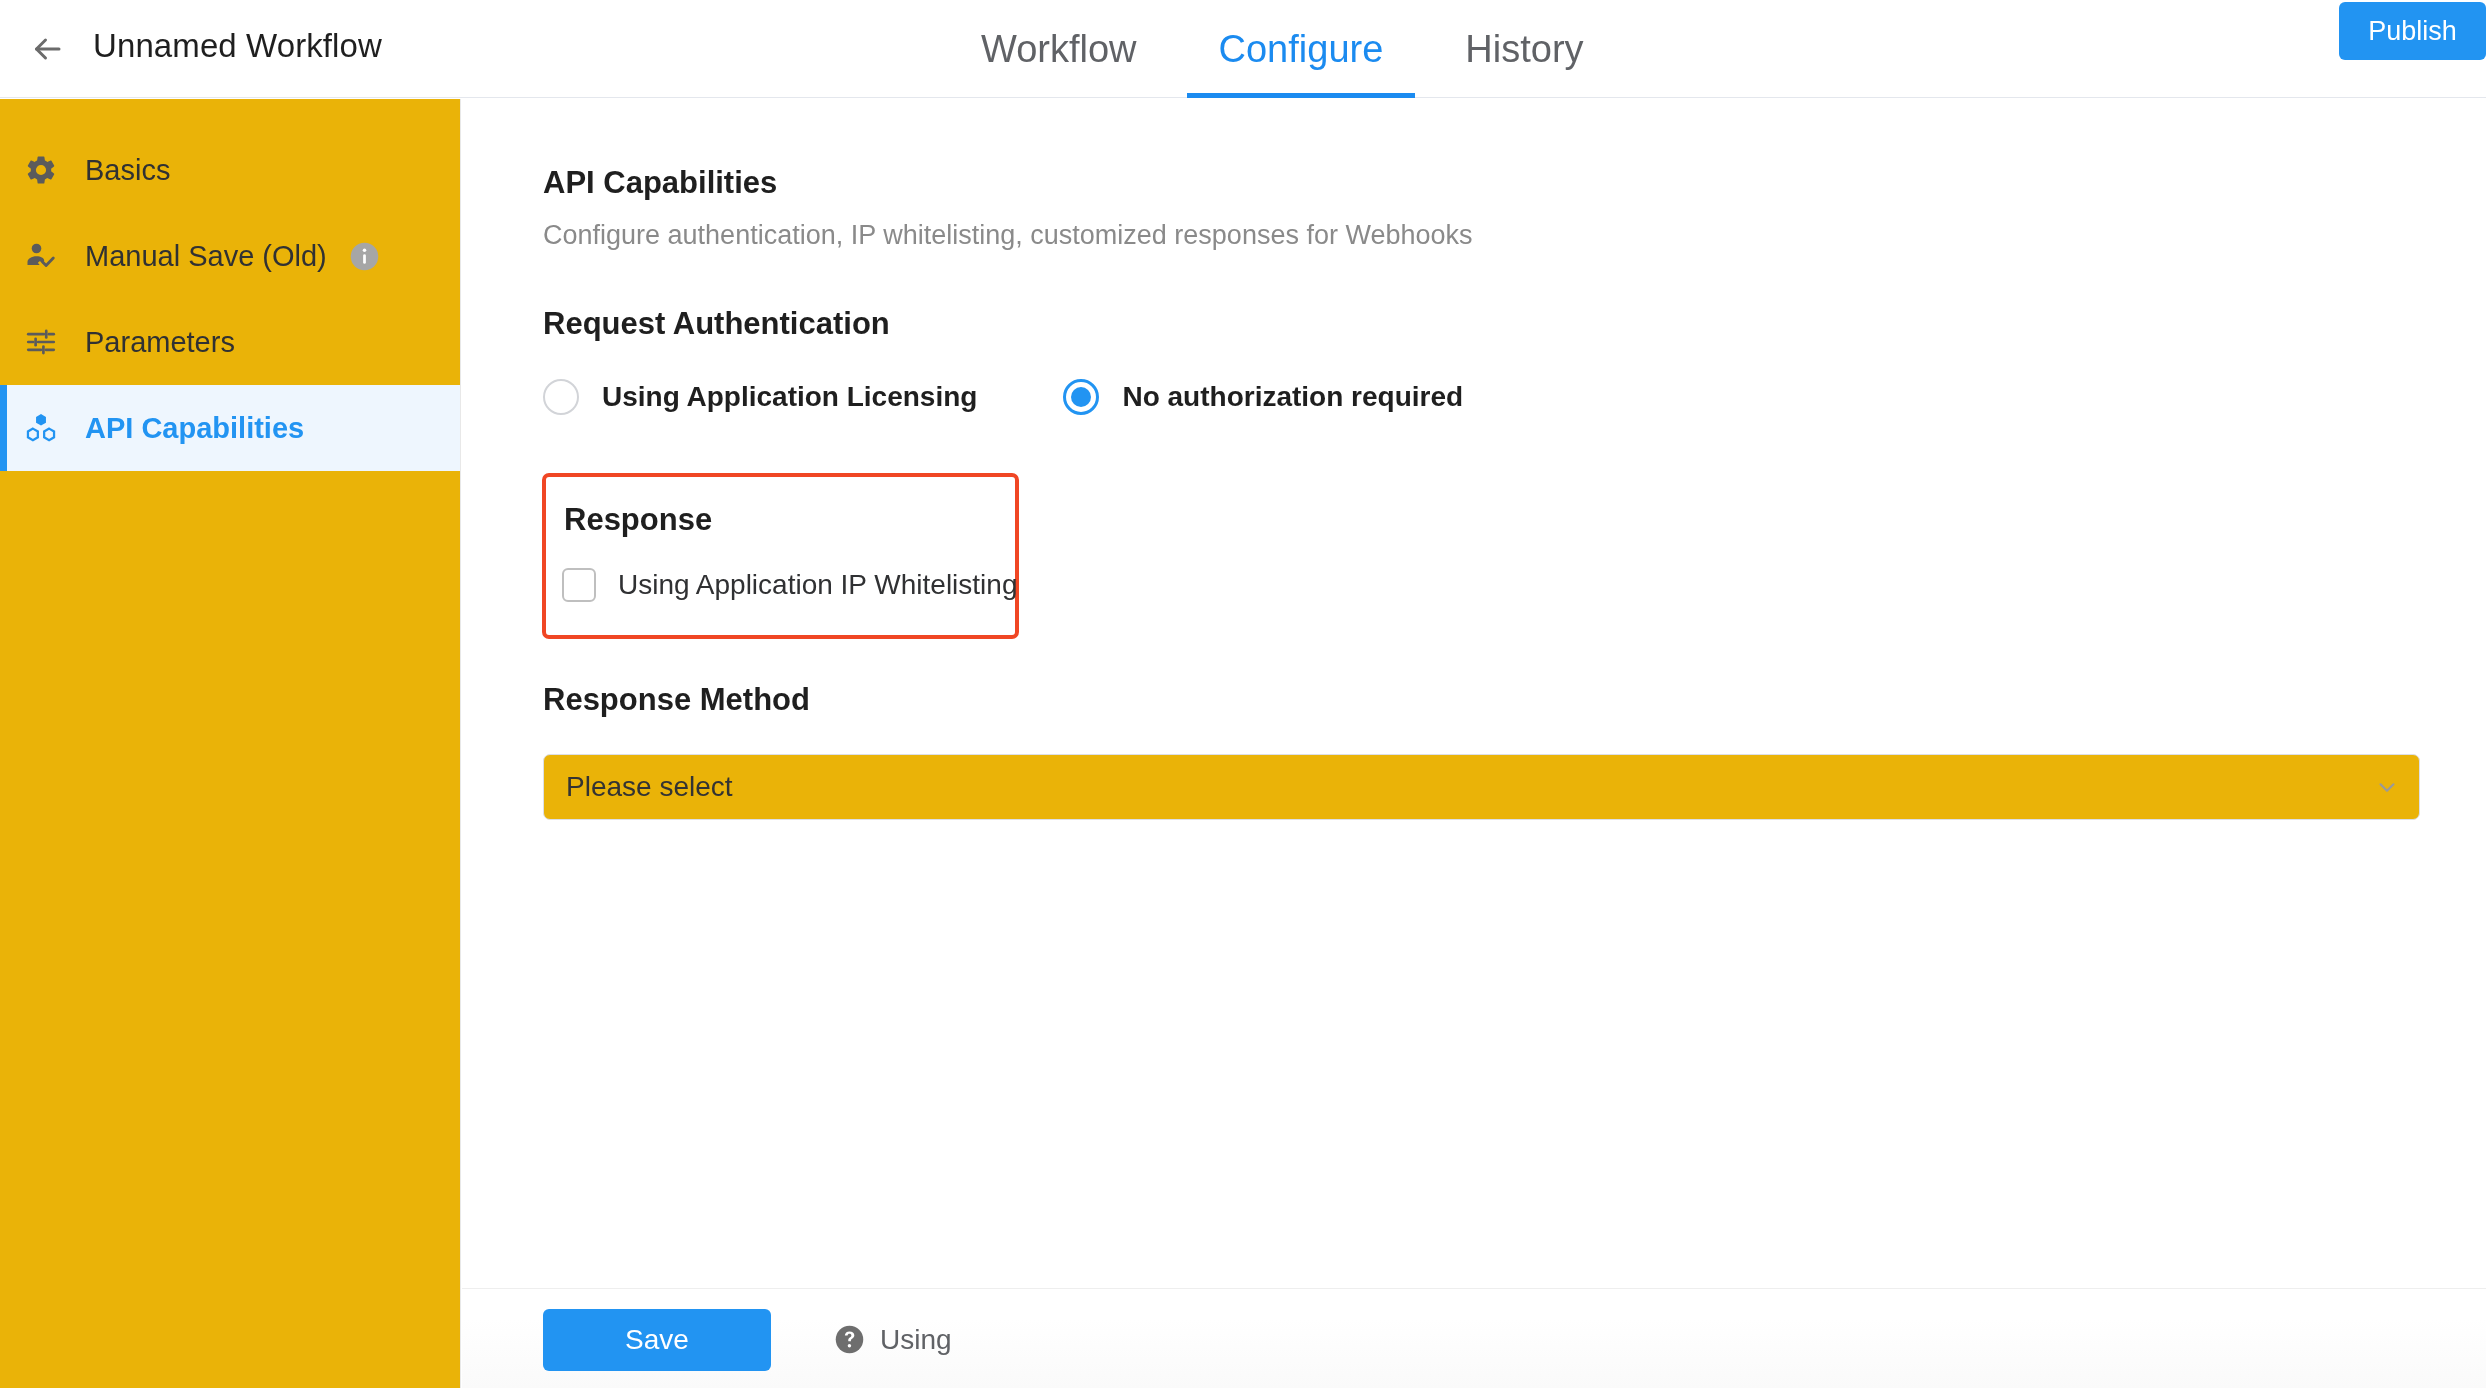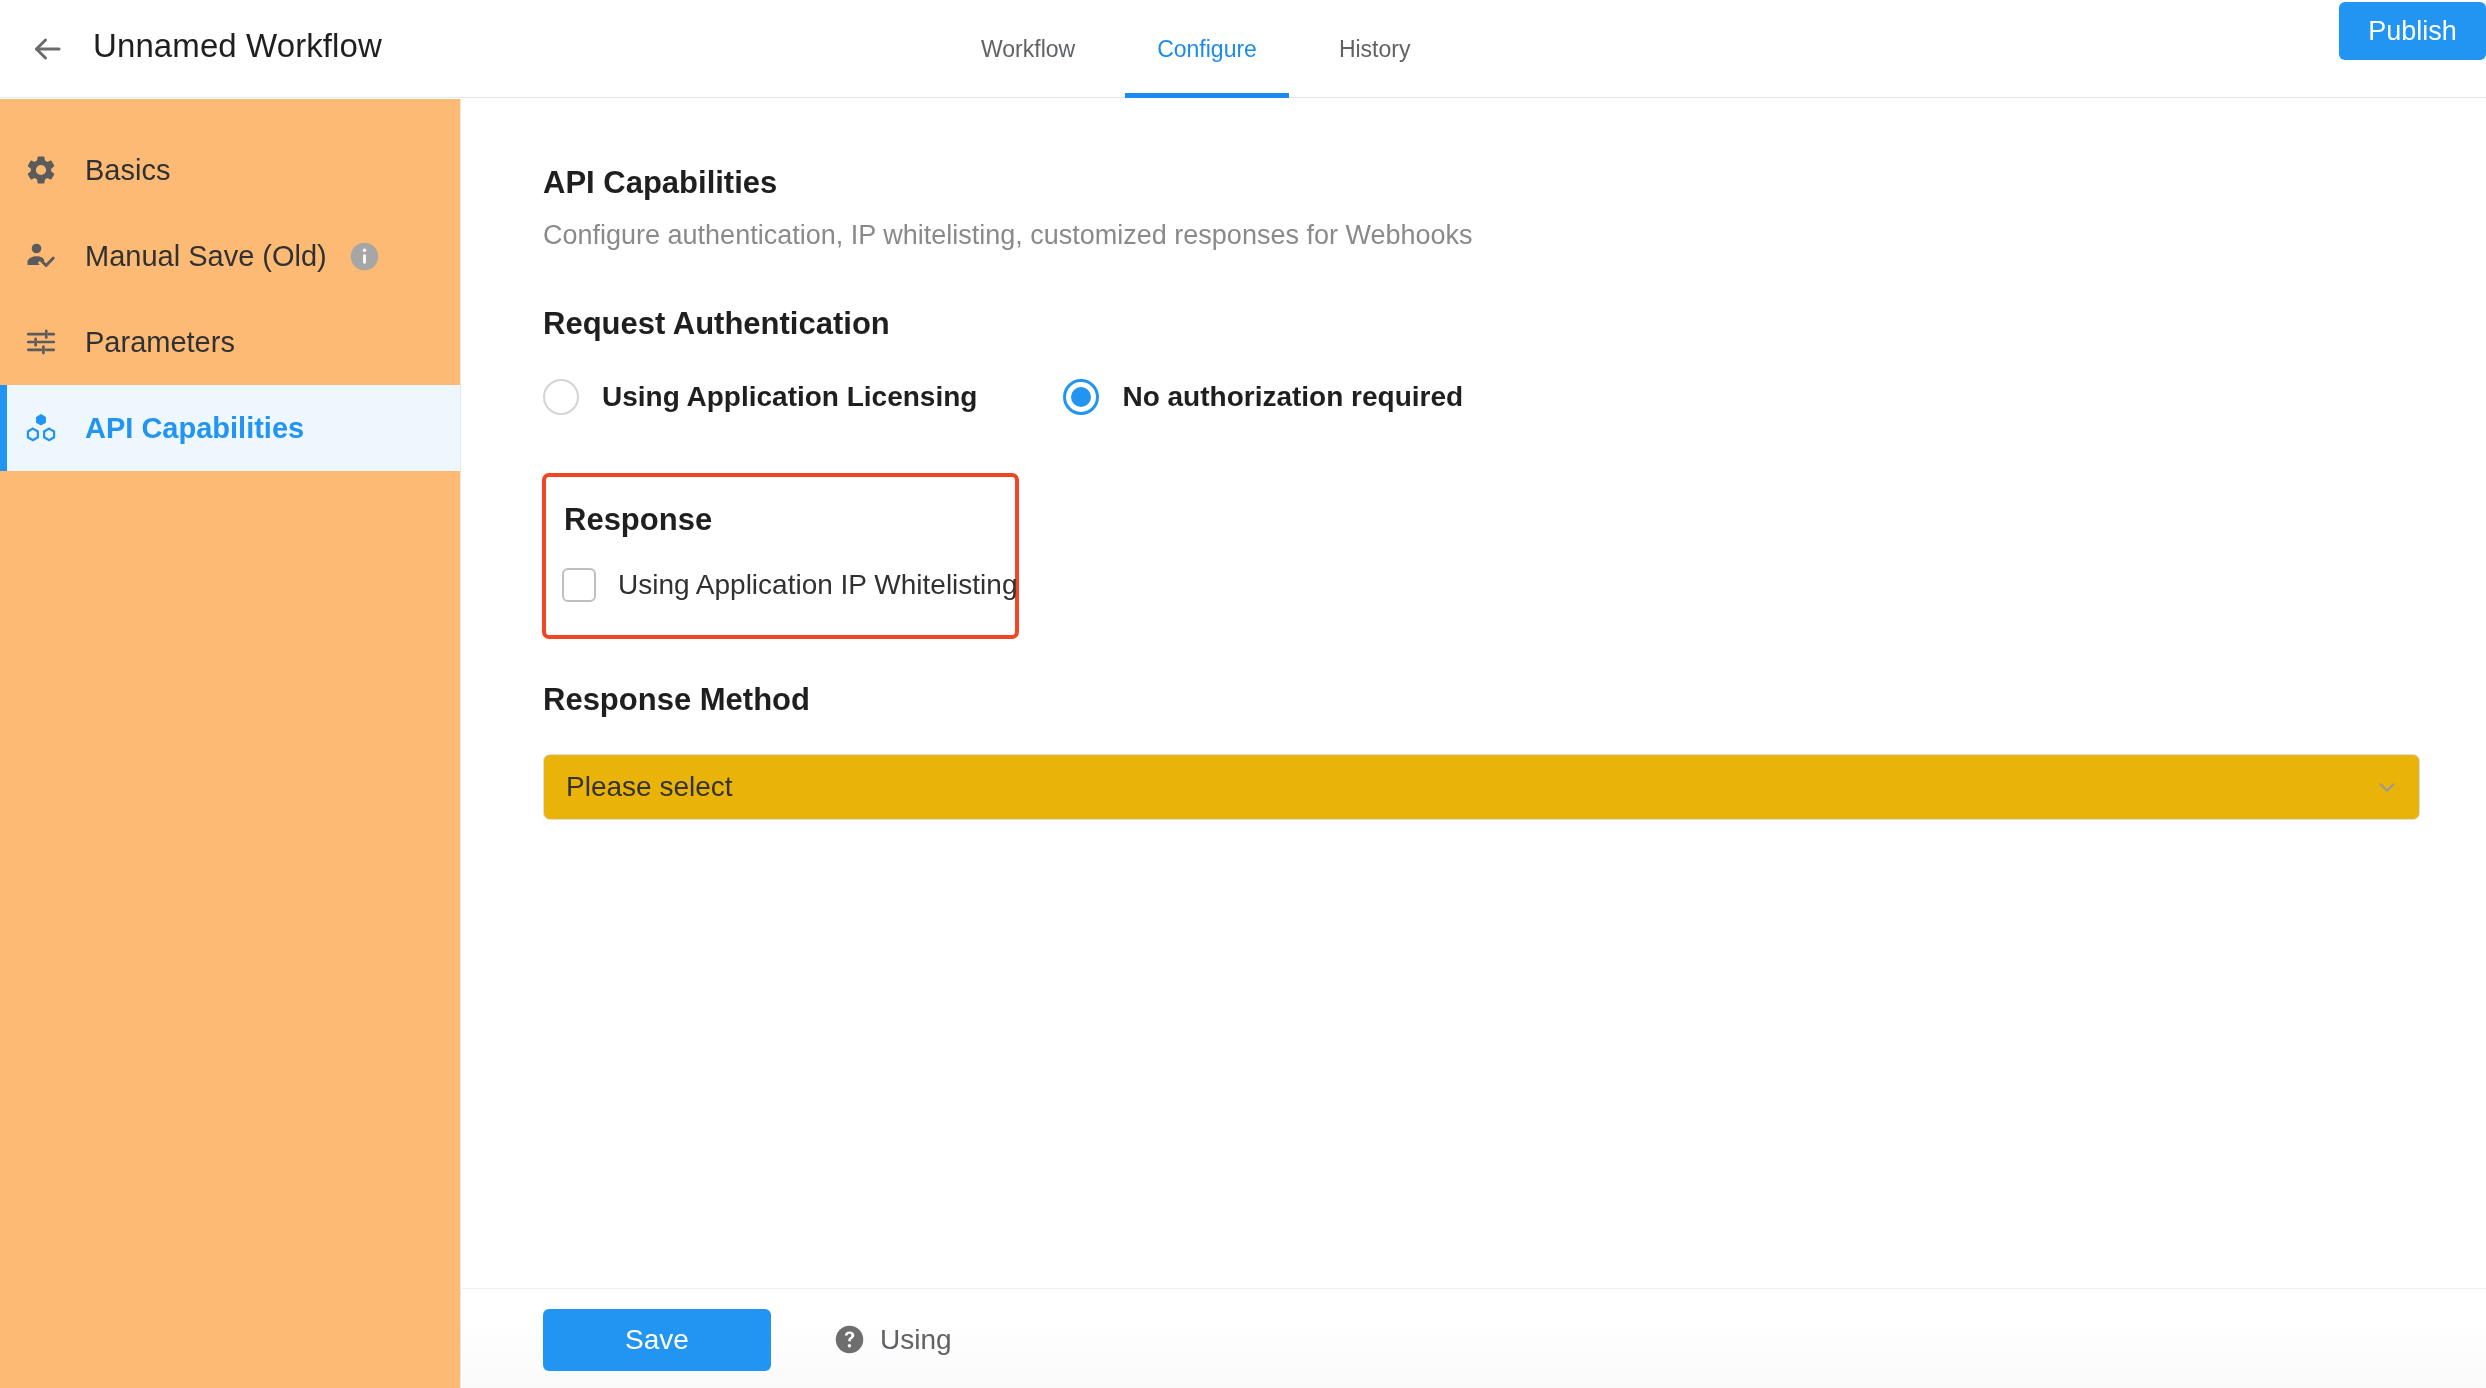--- a/index.html
+++ b/index.html
@@ -53,21 +53,21 @@
     display: flex;
     align-items: stretch;
     gap: 0;
   }
   .tab {
     position: relative;
     display: flex;
     align-items: center;
     justify-content: center;
     padding: 0 41px;
-    font-size: 23px;
+    font-size: 38px;
     color: #606266;
     cursor: pointer;
     height: 98px;
     white-space: nowrap;
   }
   .tab.active { color: #1b8bf0; }
   .tab.active::after {
     content: "";
     position: absolute;
     left: 9px; right: 9px;
@@ -91,21 +91,21 @@
     align-items: center;
     justify-content: center;
   }
 
   
   .sidebar {
     position: absolute;
     top: 99px; left: 0;
     width: 461px;
     height: 1289px;
-    background: #fdba74;
+    background: #eab308;
     border-right: 1px solid #e8e8e8;
   }
   .side-item {
     position: relative;
     height: 86px;
     display: flex;
     align-items: center;
     padding-left: 20px;
     cursor: pointer;
   }

